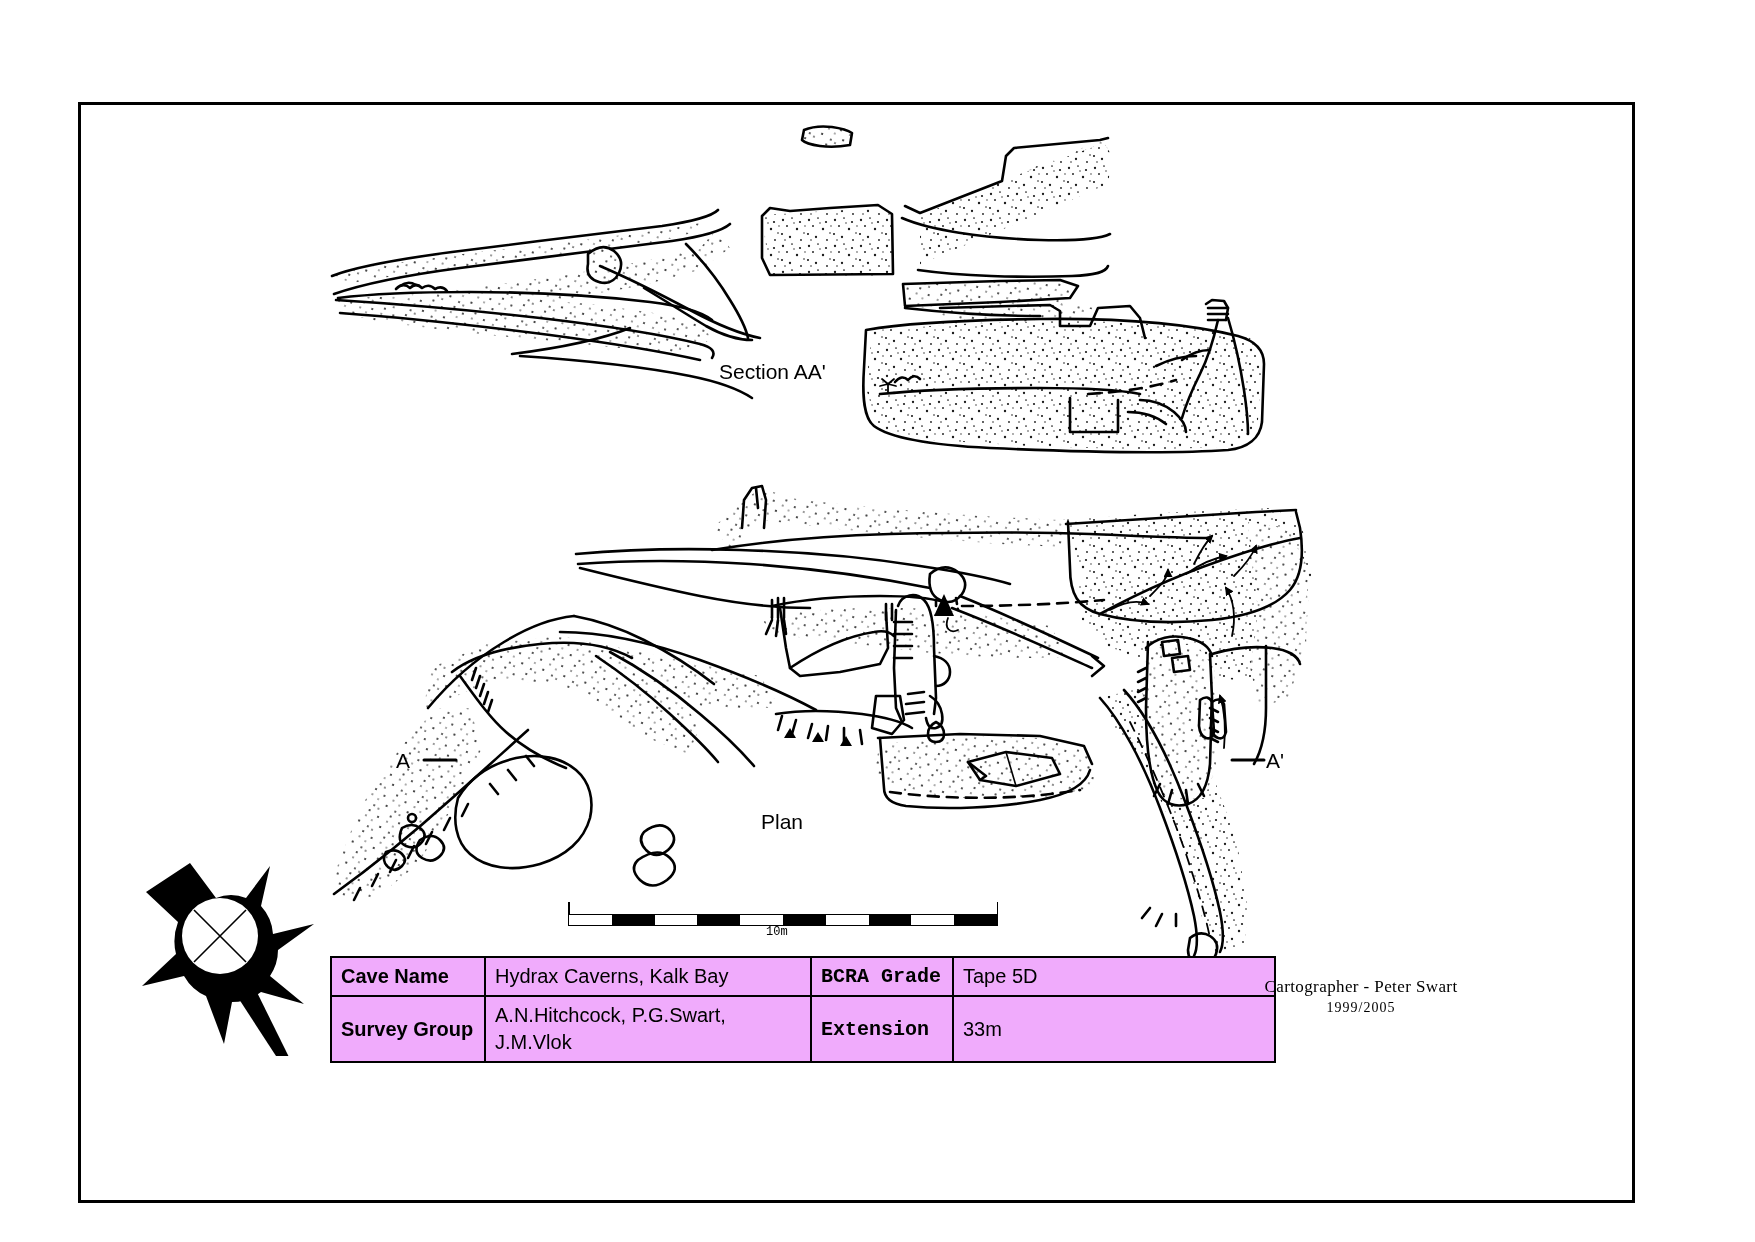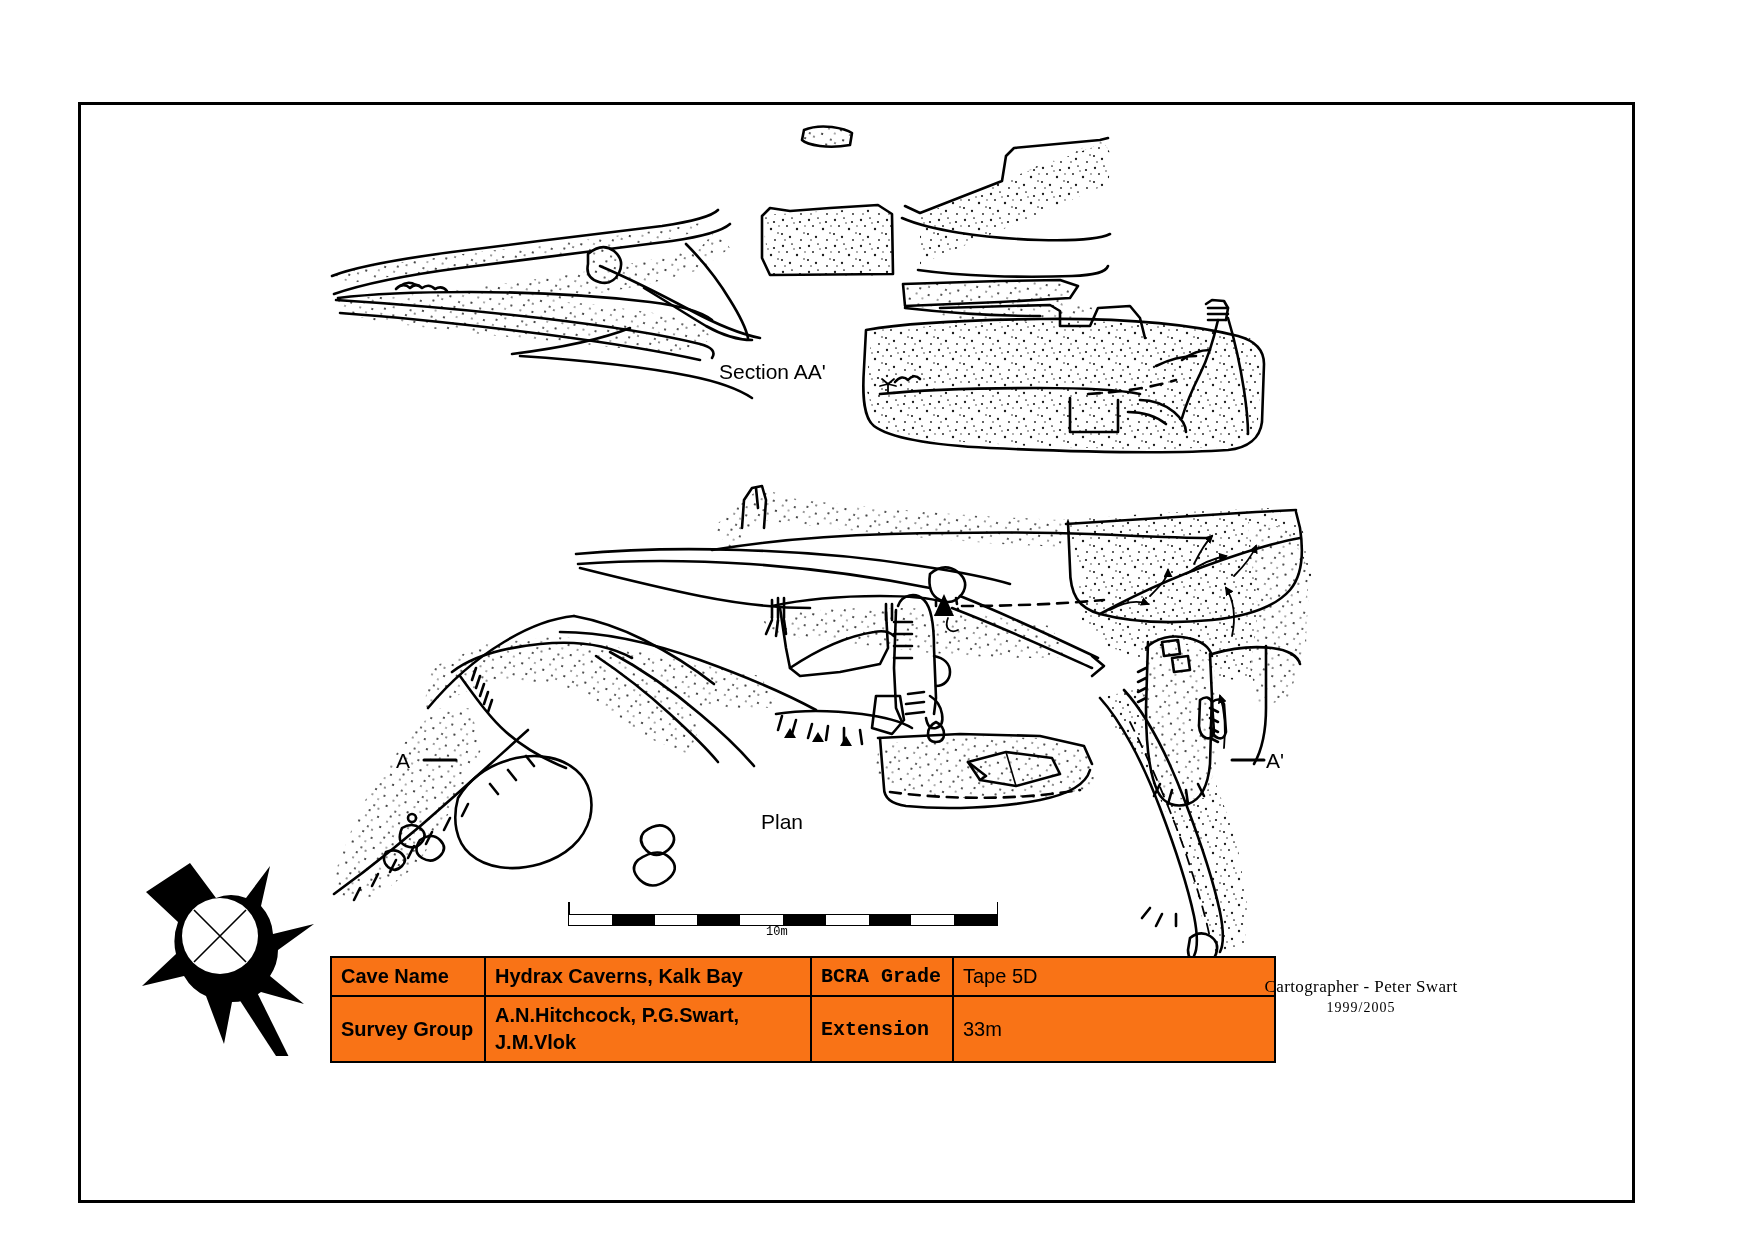--- a/index.html
+++ b/index.html
@@ -101,35 +101,35 @@
   #scalebar .tick.right { right: 0; }
 
   
   #infotable {
     position: absolute;
     left: 330px;
     top: 948px;
     border-collapse: collapse;
     font-family: "Liberation Sans", sans-serif;
     font-size: 20px;
-    background: #f97316;
+    background: #f0abfc;
   }
   #infotable td {
     border: 2px solid #000;
     padding: 5px 9px;
     height: 27px;
     line-height: 27px;
     vertical-align: middle;
   }
   #infotable td.k {
     font-weight: bold;
     white-space: nowrap;
   }
   #infotable td.k1 { width: 134px; }
-  #infotable td.v1 { width: 306px; font-weight: bold; }
+  #infotable td.v1 { width: 306px; }
   #infotable td.k2 { width: 122px; font-family: Liberation Mono, monospace; }
   #infotable td.v2 { width: 302px; }
 
   
   #credit {
     position: absolute;
     left: 1256px;
     top: 968px;
     width: 210px;
     text-align: center;

